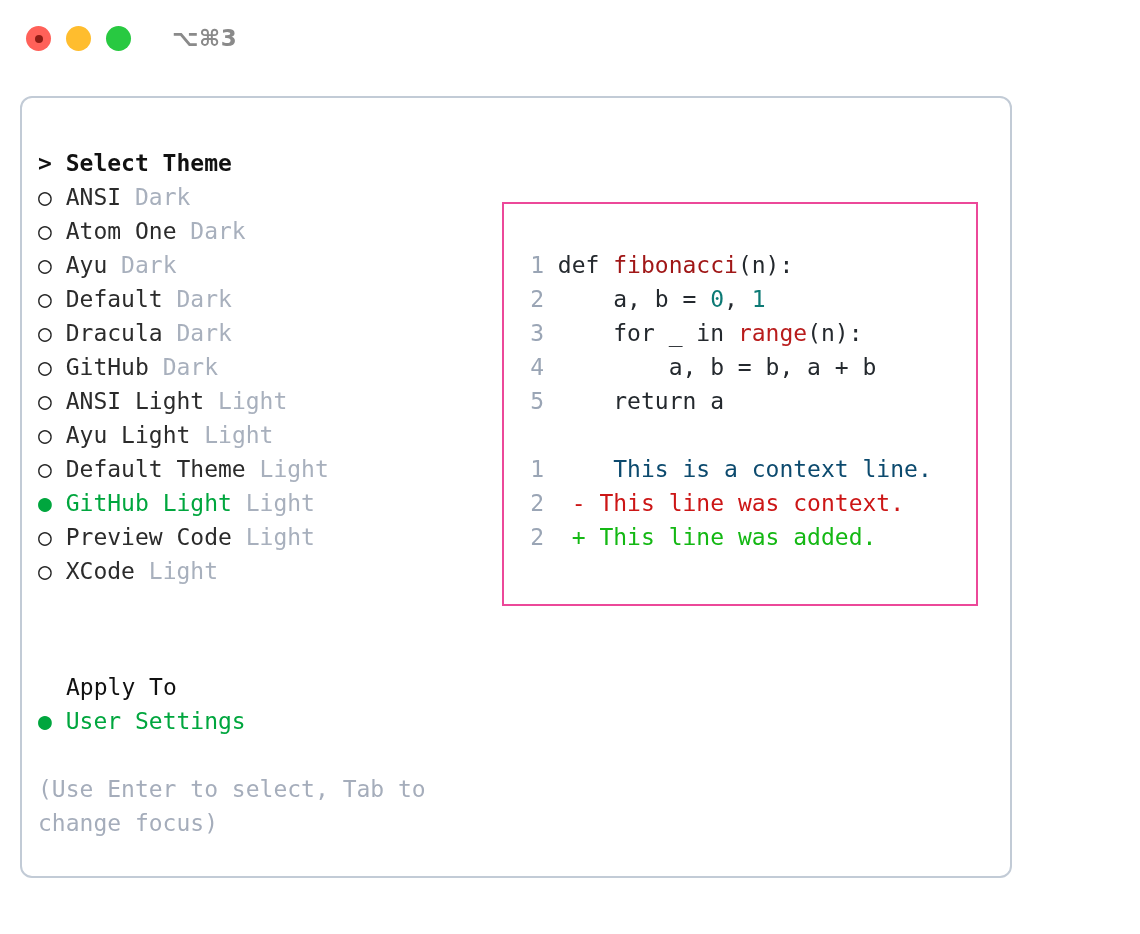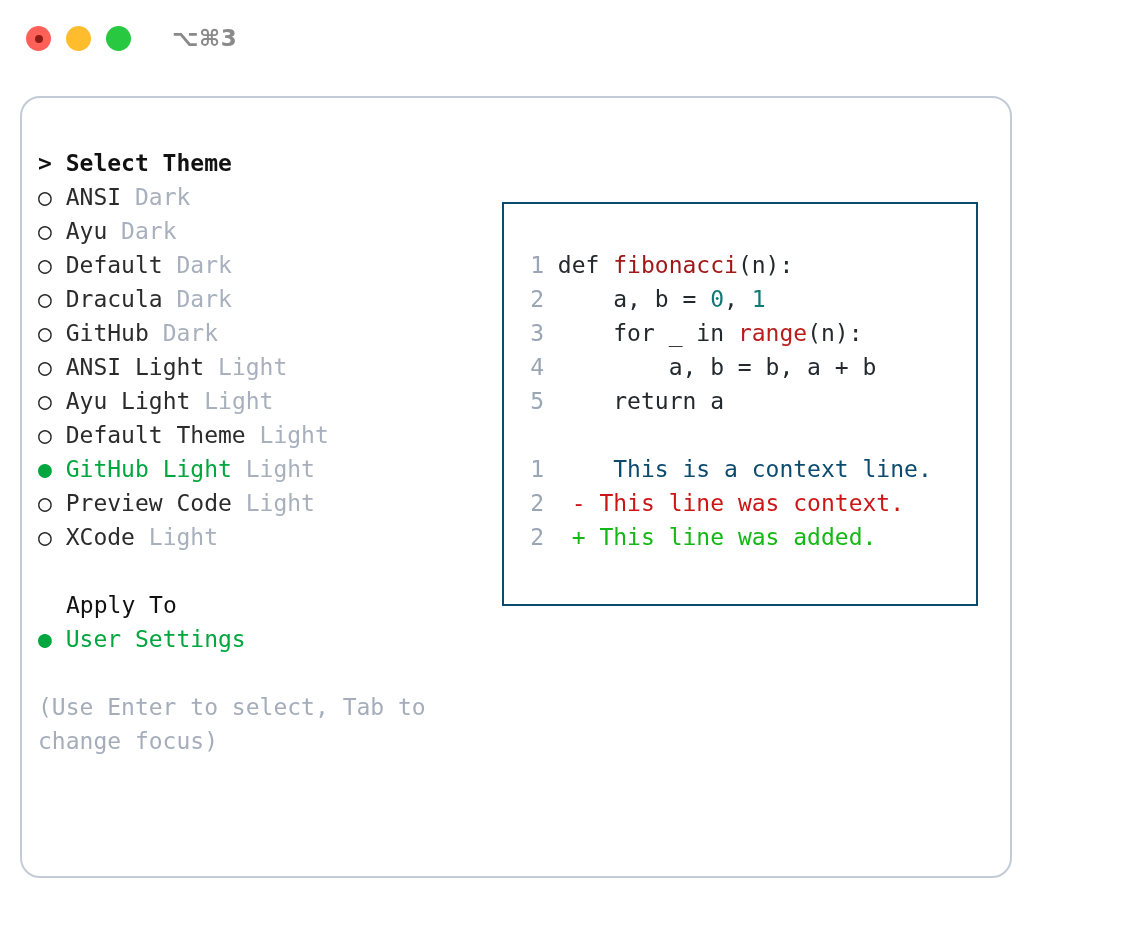--- a/index.html
+++ b/index.html
@@ -65,21 +65,21 @@
   }
 
   
   .panel {
     position: absolute;
     left: 20px;
     top: 96px;
     width: 992px;
     height: 782px;
     border: 2px solid #c2cbd6;
-    border-radius: 20px;
+    border-radius: 12px;
     box-sizing: border-box;
     background: #ffffff;
   }
 
   
   .left-col {
     position: absolute;
     left: 16px;
     top: 48px;
     width: 440px;
@@ -129,21 +129,21 @@
     color: #111111;
     white-space: pre;
   }
 
   .code-box {
     position: absolute;
     left: 480px;
     top: 104px;
     width: 476px;
     height: 404px;
-    border: 2px solid #0c4a6e;
+    border: 2px solid #ec4899;
     box-sizing: border-box;
     background: #ffffff;
   }
 
   .code-inner {
     position: absolute;
     left: 18px;
     top: 44px;
     right: 8px;
   }
@@ -182,33 +182,34 @@
     <div class="traffic traffic-max"></div>
     <div class="shortcut">⌥⌘3</div>
   </div>
 
   <div class="panel">
 
     <div class="left-col">
       <div class="section-title bold">&gt; Select Theme</div>
       <div id="theme-list">
           <div class="opt"><span class="bullet">○</span><span class="name"> ANSI</span><span class="variant"> Dark</span></div>
+          <div class="opt"><span class="bullet">○</span><span class="name"> Atom One</span><span class="variant"> Dark</span></div>
           <div class="opt"><span class="bullet">○</span><span class="name"> Ayu</span><span class="variant"> Dark</span></div>
           <div class="opt"><span class="bullet">○</span><span class="name"> Default</span><span class="variant"> Dark</span></div>
           <div class="opt"><span class="bullet">○</span><span class="name"> Dracula</span><span class="variant"> Dark</span></div>
           <div class="opt"><span class="bullet">○</span><span class="name"> GitHub</span><span class="variant"> Dark</span></div>
           <div class="opt"><span class="bullet">○</span><span class="name"> ANSI Light</span><span class="variant"> Light</span></div>
           <div class="opt"><span class="bullet">○</span><span class="name"> Ayu Light</span><span class="variant"> Light</span></div>
           <div class="opt"><span class="bullet">○</span><span class="name"> Default Theme</span><span class="variant"> Light</span></div>
           <div class="opt selected"><span class="bullet">●</span><span class="name"> GitHub Light</span><span class="variant"> Light</span></div>
           <div class="opt"><span class="bullet">○</span><span class="name"> Preview Code</span><span class="variant"> Light</span></div>
           <div class="opt"><span class="bullet">○</span><span class="name"> XCode</span><span class="variant"> Light</span></div>
         </div>
       <div class="spacer-line"></div>
-      <div class="section-title" style="padding-left:28px;">Apply To</div>
+      <div class="section-title" style="padding-left:28px;margin-top:48px;">Apply To</div>
       <div id="apply-list">
           <div class="opt selected"><span class="bullet">●</span><span class="name"> User Settings</span></div>
         </div>
       <div class="spacer-line"></div>
       <div class="hint">(Use Enter to select, Tab to change focus)</div>
     </div>
 
 
     <div class="code-box">
       <div class="code-inner">

